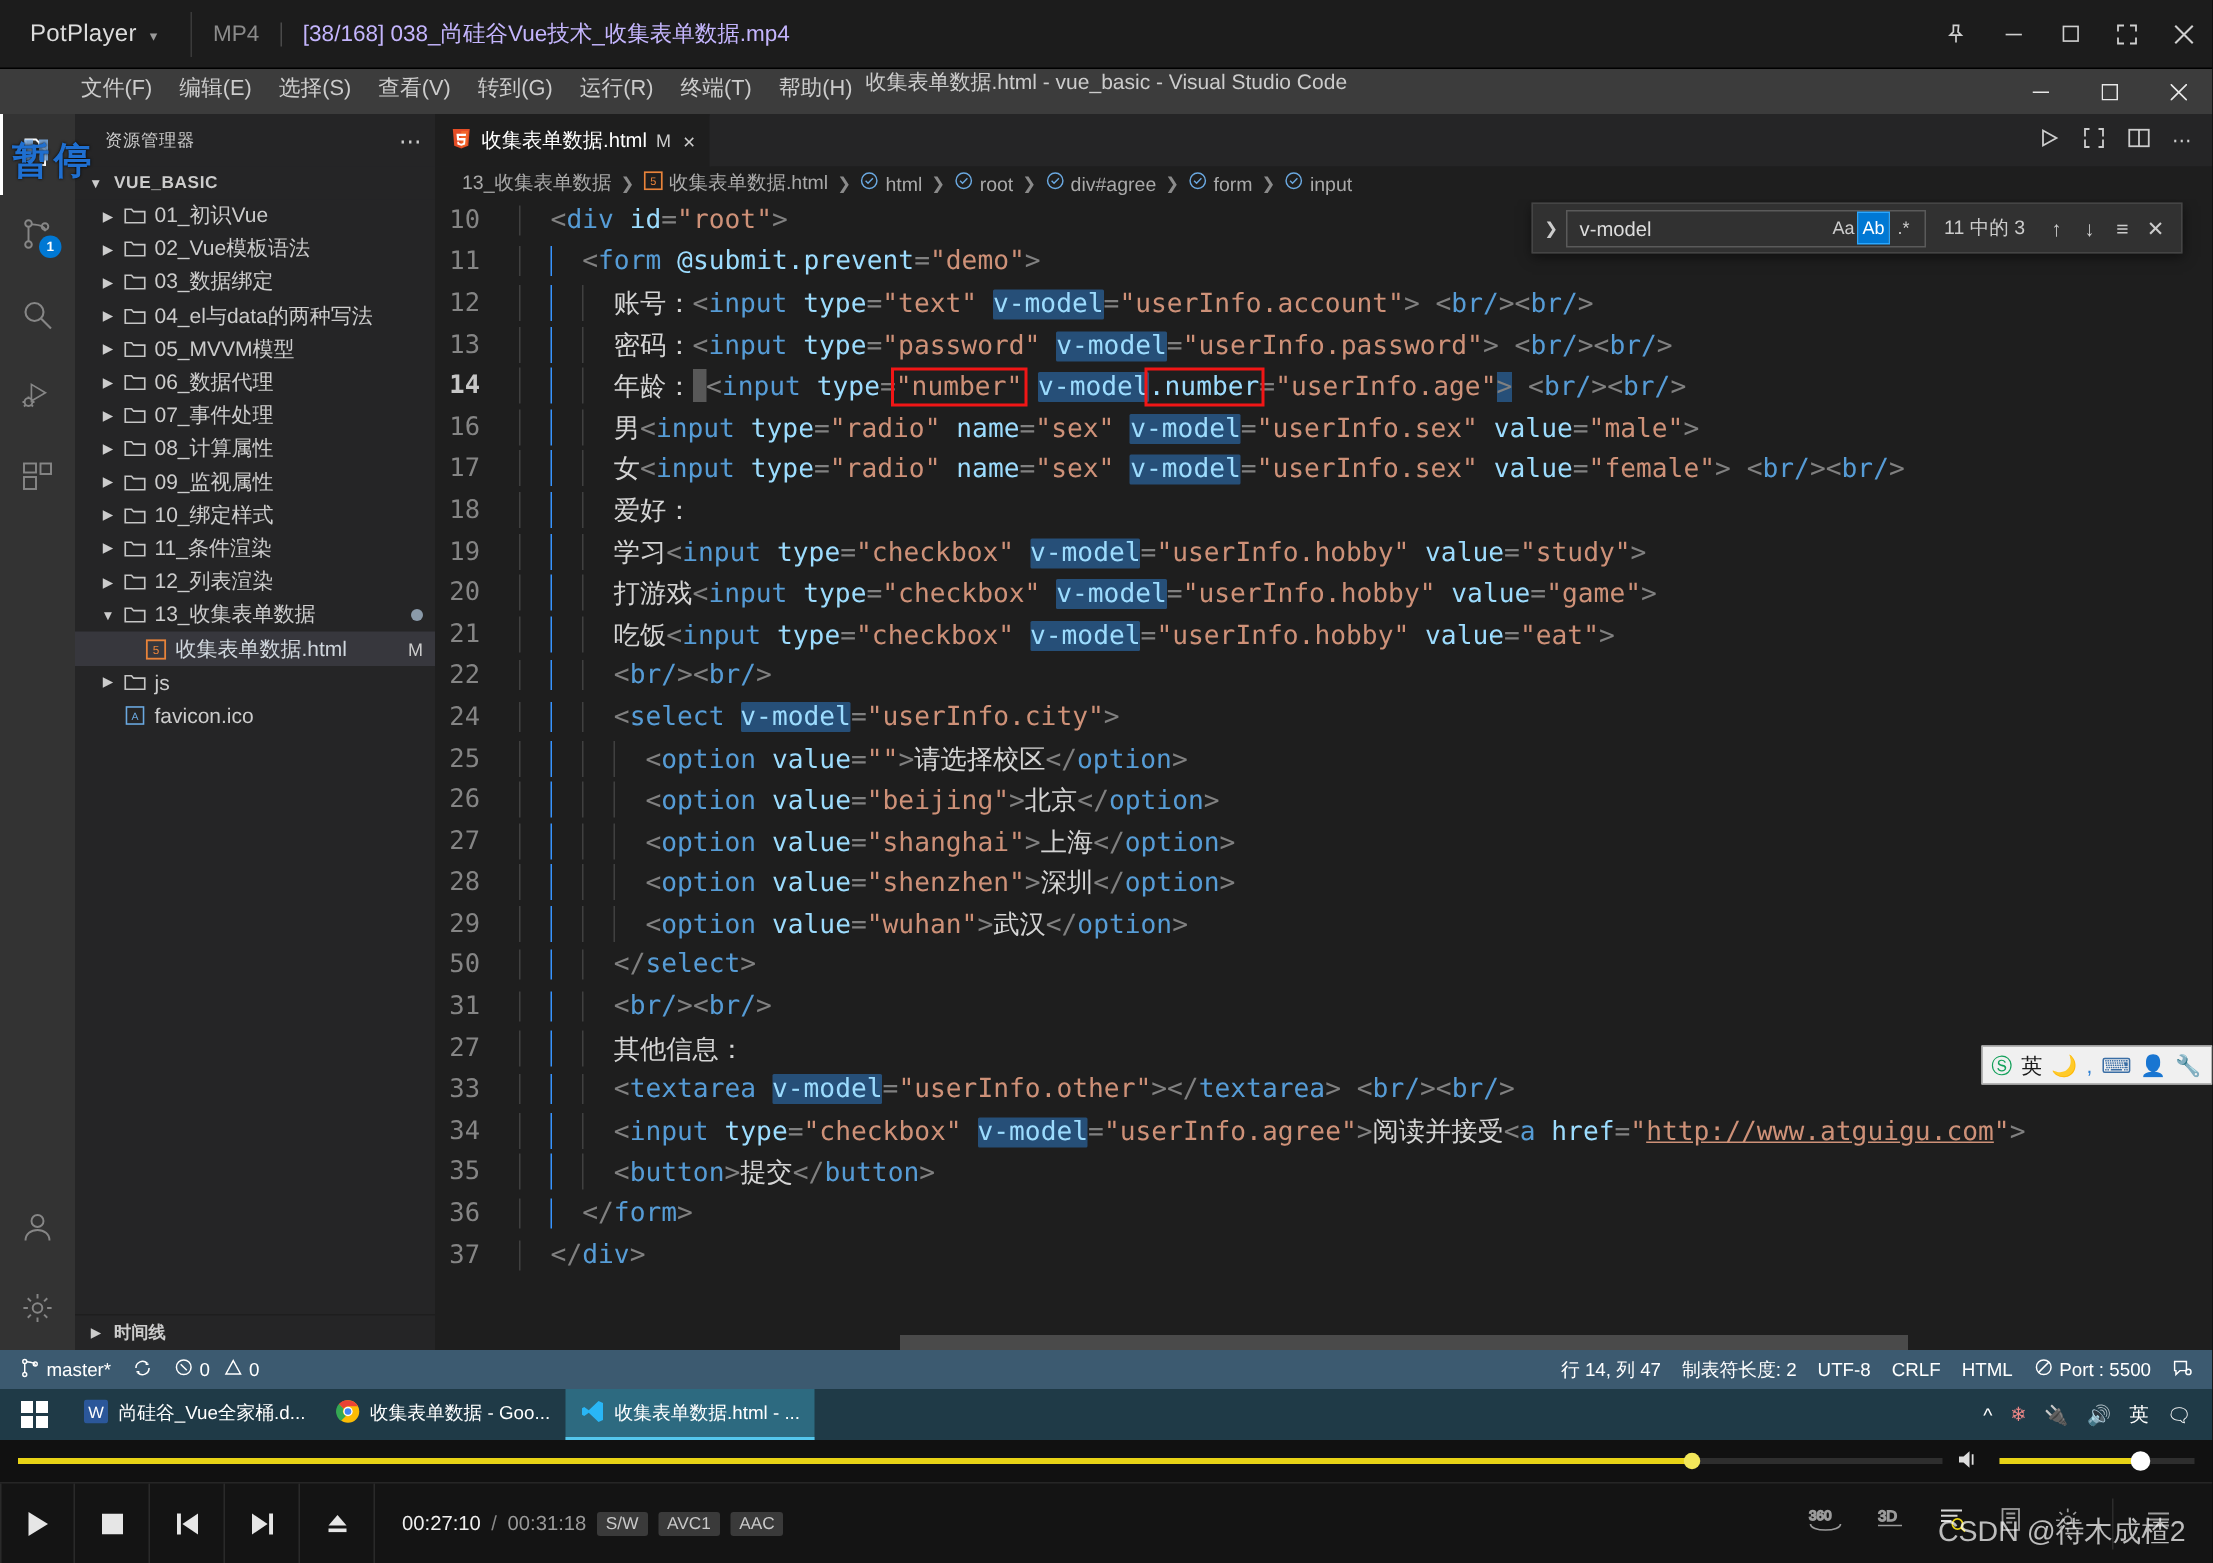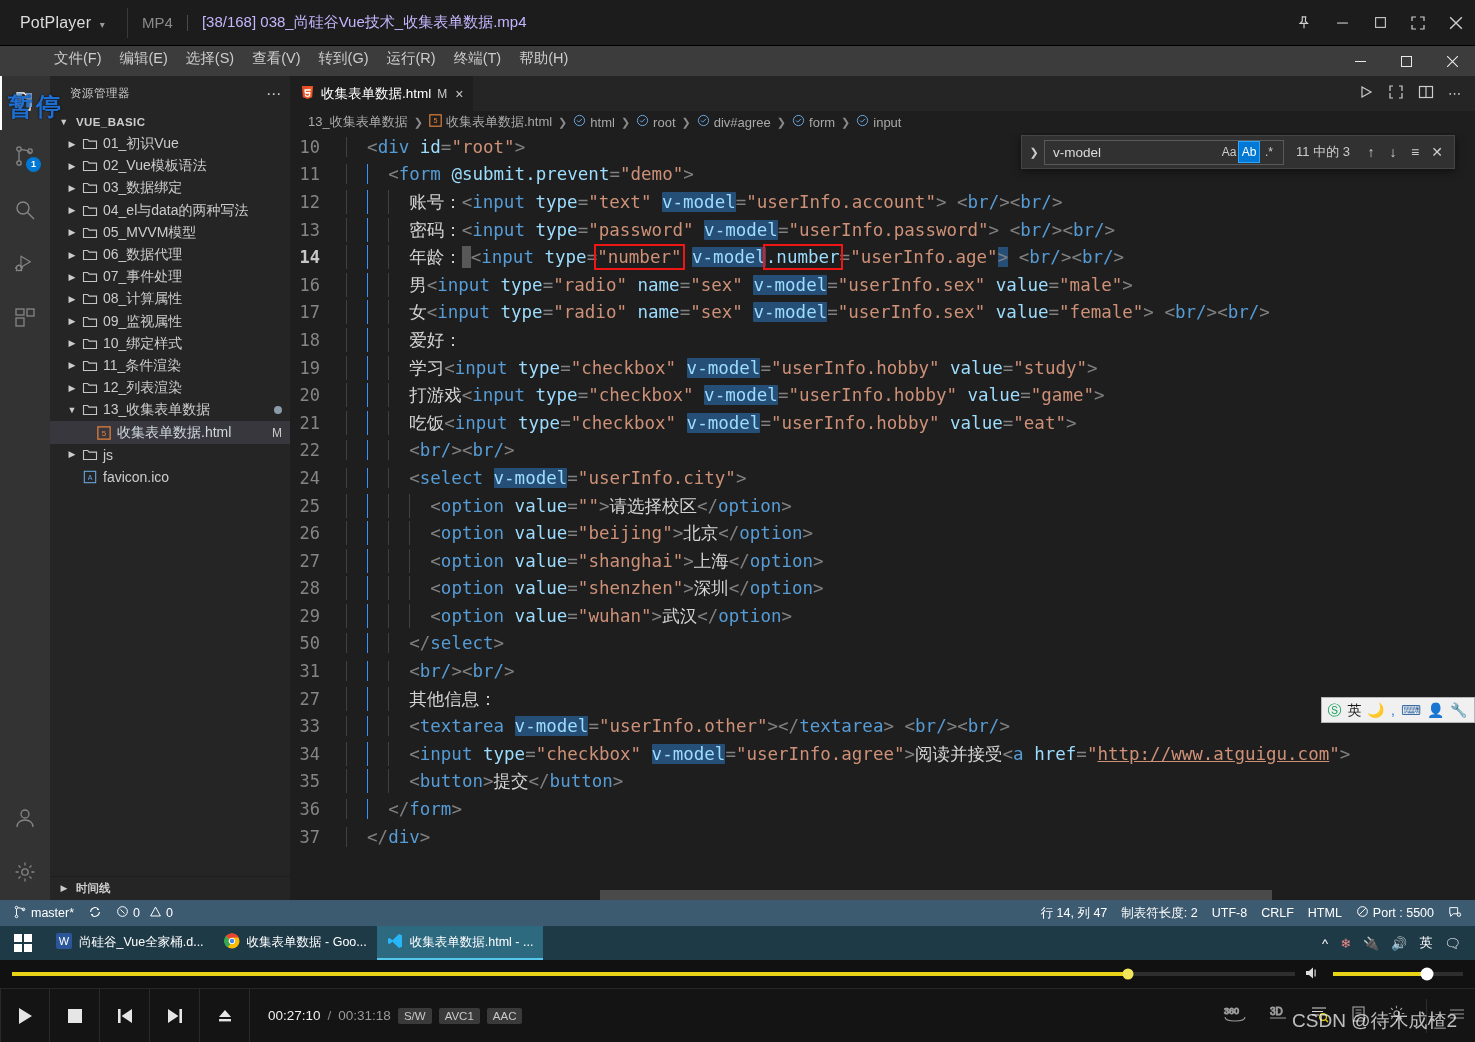--- a/index.html
+++ b/index.html
@@ -283,21 +283,21 @@
   }
   .pc-btn:first-child { border-left: 1px solid #2a2a2a; }
   .pc-time { display: flex; align-items: center; gap: 7px; padding-left: 18px; font-size: 13.5px; }
   .pt-cur { color: #f0f0f0; }
   .pt-slash { color: #888; }
   .pt-total { color: #9a9a9a; }
   .pt-chip {
     background: #3a3a3a; color: #c9c9c9; font-size: 11.5px;
     padding: 2px 6px; border-radius: 2px;
   }
-  .pc-right { margin-left: auto; display: flex; align-items: center; gap: 20px; padding-right: 8px; color: #fef9c3; }
+  .pc-right { margin-left: auto; display: flex; align-items: center; gap: 20px; padding-right: 26px; color: #fef9c3; }
   .pc-right-sep { width: 1px; height: 34px; background: #2c2c2c; }
   .watermark {
     position: absolute; right: 18px; bottom: 8px;
     color: rgba(255,255,255,.72); font-size: 19px;
     font-family: "Liberation Sans", sans-serif; pointer-events: none;
   }
 
   
   .pause-overlay {
     position: absolute; left: 8px; top: 44px; z-index: 60;
@@ -362,20 +362,21 @@
         <div class="vs-menu">
           <div class="vs-menu-item">文件(F)</div>
           <div class="vs-menu-item">编辑(E)</div>
           <div class="vs-menu-item">选择(S)</div>
           <div class="vs-menu-item">查看(V)</div>
           <div class="vs-menu-item">转到(G)</div>
           <div class="vs-menu-item">运行(R)</div>
           <div class="vs-menu-item">终端(T)</div>
           <div class="vs-menu-item">帮助(H)</div>
         </div>
+        <div class="vs-title-center">收集表单数据.html - vue_basic - Visual Studio Code</div>
         <div class="vs-wincontrols">
           <div class="vs-wbtn">
             <svg width="11" height="11" viewBox="0 0 11 11">
                 <rect x="0" y="5" width="11" height="1" fill="#e8e8e8"></rect>
               </svg>
           </div>
           <div class="vs-wbtn">
             <svg width="11" height="11" viewBox="0 0 11 11">
                 <rect x="0.5" y="0.5" width="10" height="10" fill="none" stroke="#e8e8e8"></rect>
               </svg>

